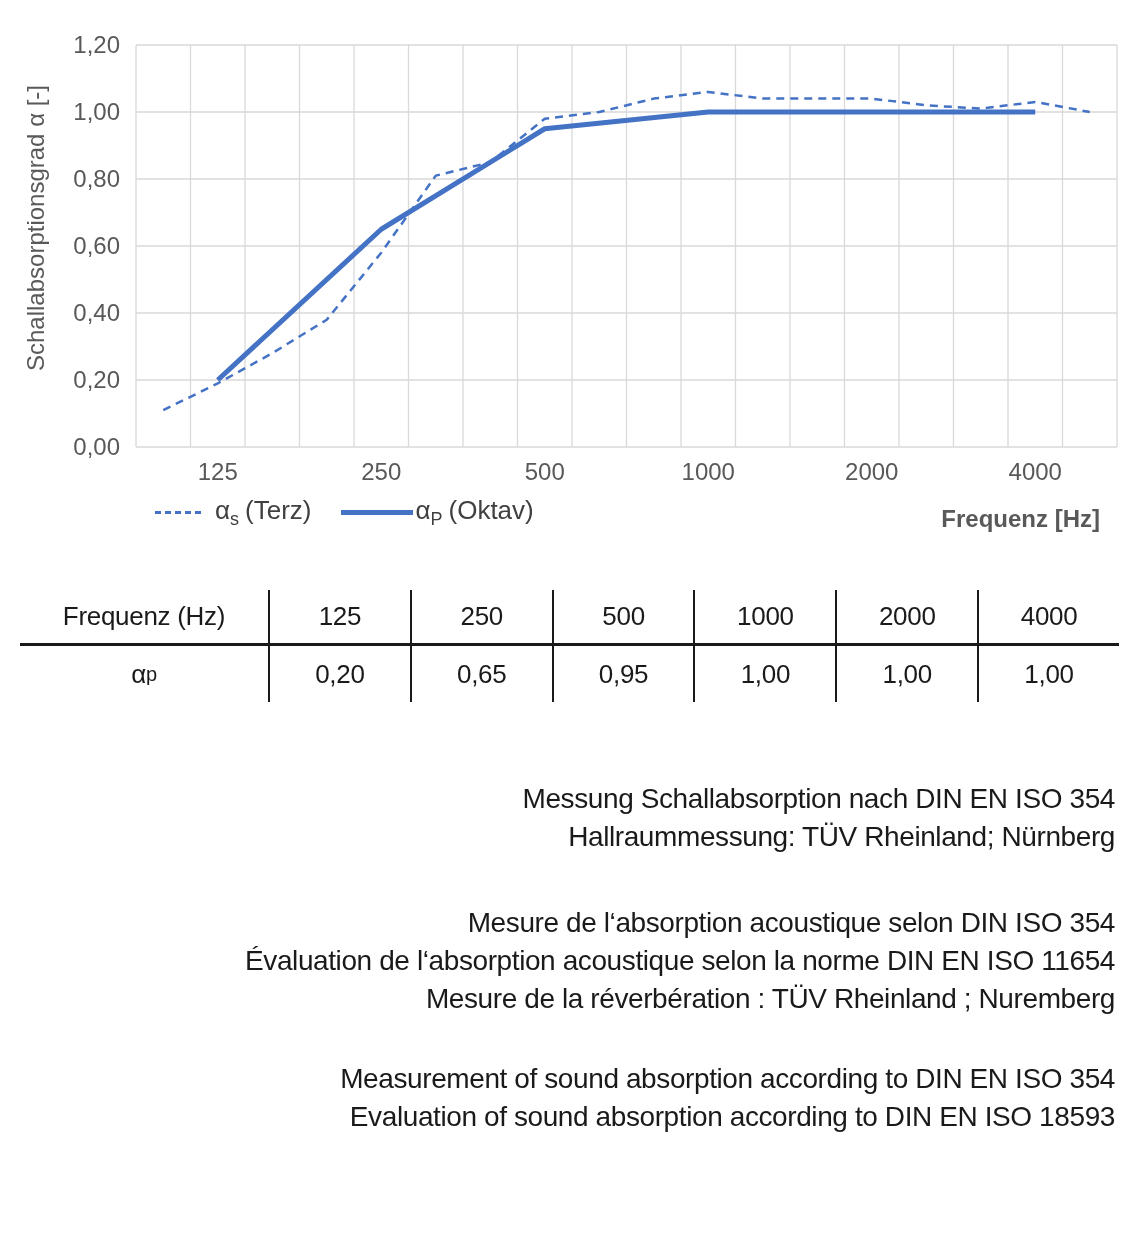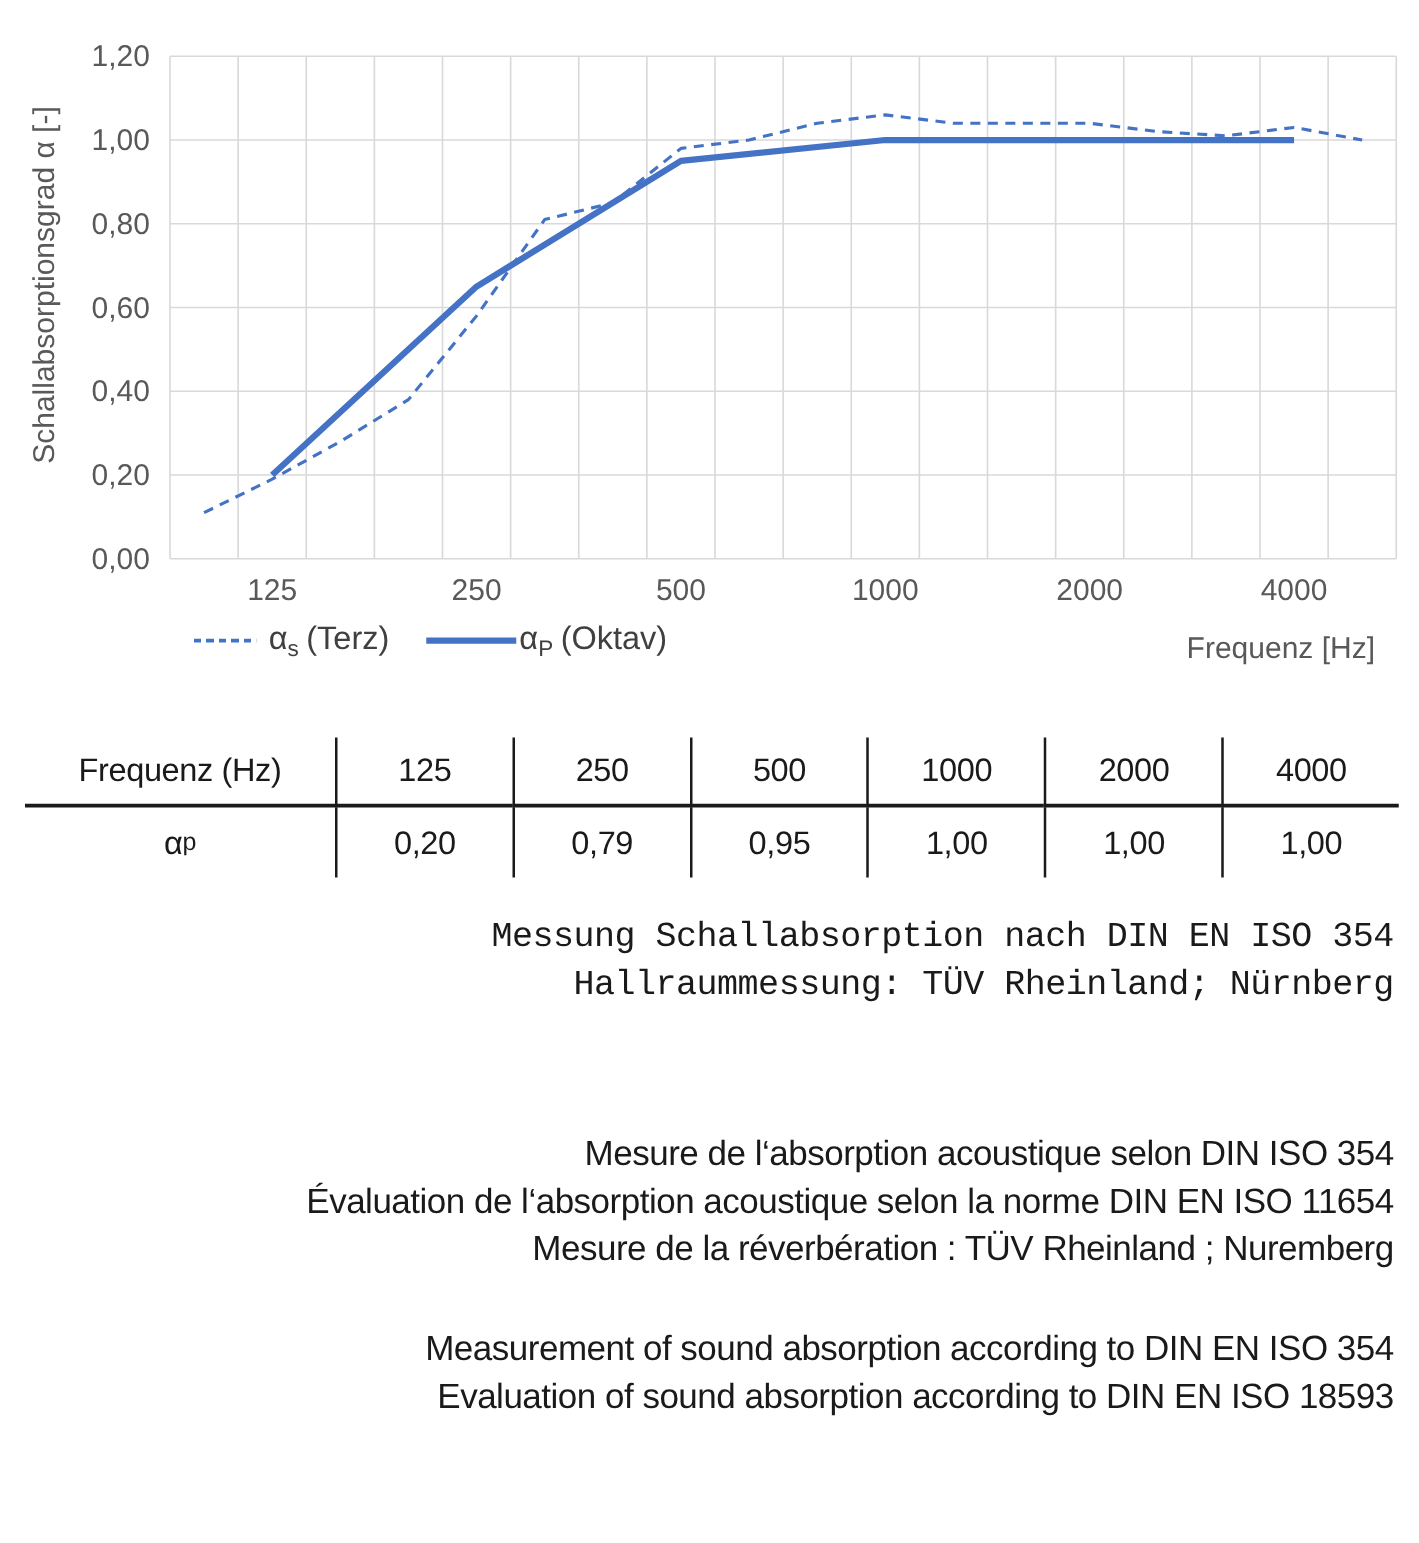--- a/index.html
+++ b/index.html
@@ -7,21 +7,21 @@
               font-family:"Liberation Sans", sans-serif; }
   #page { position:relative; width:1135px; height:1234px; background:#fff; overflow:hidden; }
 
   
   #chart-wrap { position:absolute; left:0; top:0; width:1135px; height:575px; }
   #chart-svg  { position:absolute; left:0; top:0; }
   .y-axis-title { position:absolute; left:36px; top:228px;
                   transform:translate(-50%,-50%) rotate(-90deg);
                   white-space:nowrap; color:#595959; font-size:24px; }
   .x-axis-title { position:absolute; right:35px; top:505px;
-                  color:#595959; font-size:24px; }
+                  color:#595959; font-size:24px;font-weight:bold; }
   .legend { position:absolute; left:155px; top:495px; height:34px;
             display:flex; align-items:flex-start; color:#404040; font-size:26px; }
   .legend-sample-dashed { width:50px; height:3px; margin-right:10px;
      background:repeating-linear-gradient(to right,#4472C4 0 6px, transparent 6px 10px); }
   .legend-sample-solid  { width:72px; height:5px; margin-right:2px; background:#4472C4; }
   .legend-item { display:flex; align-items:center; }
   .legend-item + .legend-item { margin-left:30px; }
   .sub { font-size:18px; vertical-align:-6px; }
   .legend-rest { margin-left:6px; }
 
@@ -30,21 +30,21 @@
                 display:grid; grid-template-columns:248px repeat(6,1fr);
                 color:#1a1a1a; font-size:26px; letter-spacing:-0.3px; }
   .freq-table .cell { height:56px; display:flex; align-items:center; justify-content:center; }
   .freq-table .cell.c { border-left:2px solid #1a1a1a; }
   .freq-table .cell.top { border-bottom:3px solid #1a1a1a; }
   .tbl-sub { font-size:20px; vertical-align:-7px; }
 
   
   .note { position:absolute; left:20px; width:1095px; text-align:right;
           color:#1a1a1a; font-size:28px; line-height:38px; letter-spacing:-0.4px; }
-  .note-de { top:732px;font-family:Liberation Mono, monospace; }
+  .note-de { top:780px; }
   .note-fr { top:904px; }
   .note-en { top:1060px; }
 </style>
 </head>
 <body>
 
 <div id="page">
 
   <div id="chart-wrap">
     <svg id="chart-svg" width="1135" height="500">
@@ -112,21 +112,21 @@
     <div class="cell top c">500</div>
     <div class="cell top c">1000</div>
     <div class="cell top c">2000</div>
     <div class="cell top c">4000</div>
 
     <div class="cell">
         <span>α</span>
         <span class="tbl-sub">p</span>
       </div>
     <div class="cell c">0,20</div>
-    <div class="cell c">0,79</div>
+    <div class="cell c">0,65</div>
     <div class="cell c">0,95</div>
     <div class="cell c">1,00</div>
     <div class="cell c">1,00</div>
     <div class="cell c">1,00</div>
   </div>
 
   <div class="note note-de">
     <div>Messung Schallabsorption nach DIN EN ISO 354</div>
     <div>Hallraummessung: TÜV Rheinland; Nürnberg</div>
   </div>

